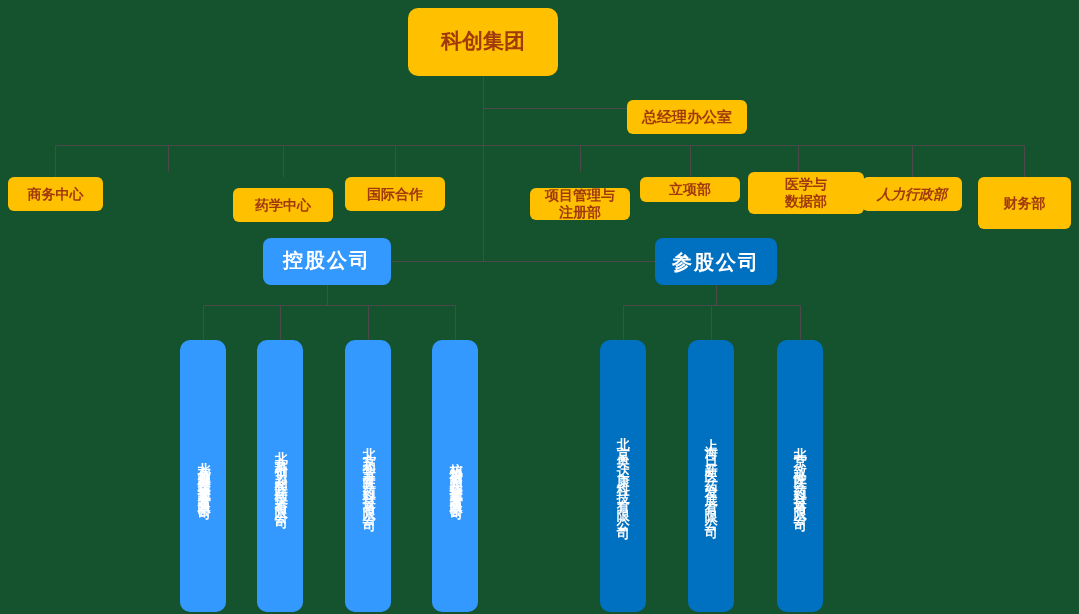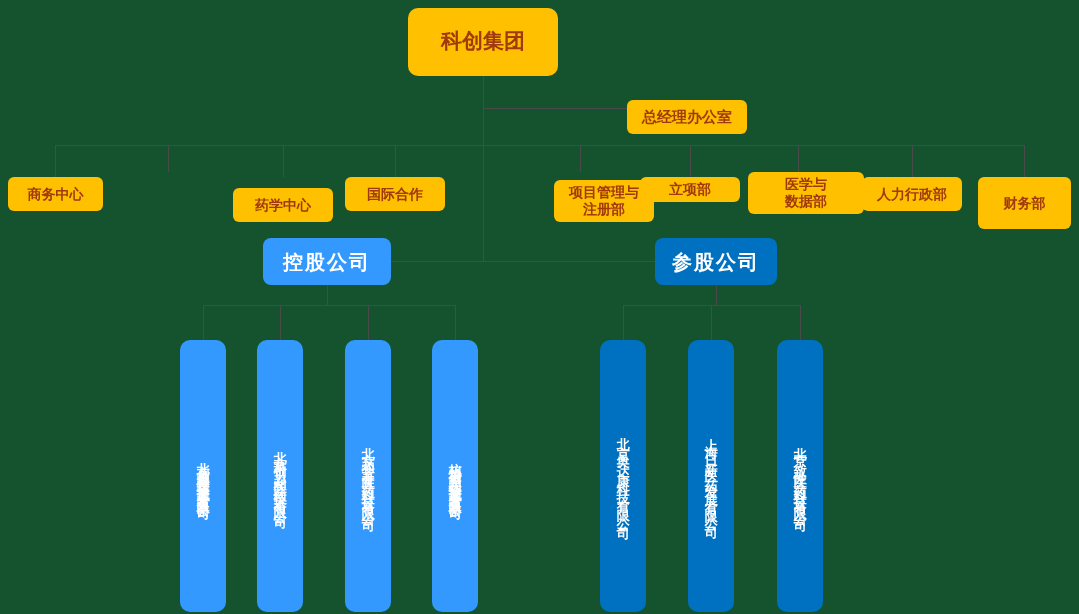--- a/index.html
+++ b/index.html
@@ -3,21 +3,21 @@
 <meta charset="utf-8">
 <style>
   html,body{margin:0;padding:0;background:#ffffff;font-family:"DejaVu Sans","Liberation Sans",sans-serif;}
   #org-chart{position:relative;width:1079px;height:614px;background:#14532d;overflow:hidden;}
   .node{
     position:absolute;display:flex;align-items:center;justify-content:center;
     box-sizing:border-box;font-weight:bold;text-align:center;white-space:pre-line;
     line-height:1.2;
   }
   .yellow{background:var(--yellow,#FFC000);color:var(--yellow-text,#A0390B);border-radius:6px;}
-  .lightblue{background:var(--lightblue,#3399FF);color:#ffffff;border-radius:8px;}
+  .lightblue{background:var(--lightblue,#3399FF);color:#ffffff;border-radius:8px;font-family:Liberation Mono, monospace;}
   .darkblue{background:var(--darkblue,#0070C0);color:#ffffff;border-radius:8px;}
   .root{border-radius:10px;font-size:21px;}
   .gm{font-size:15px;}
   .dept{font-size:14px;}
   .grouphead{font-size:20px;letter-spacing:2px;}
   .vnode{border-radius:10px;}
   .vnode span{writing-mode:vertical-rl;text-orientation:upright;font-size:13px;font-weight:bold;}
   .line{position:absolute;background:var(--line,#4a4a4a);}
   .h{height:1px;}
   .v{width:1px;}
@@ -52,26 +52,26 @@
   <div class="line v" style="left:711px;top:305px;height:35px;"></div>
   <div class="line v" style="left:800px;top:305px;height:35px;"></div>
 
   <div class="node yellow root" style="left:408px;top:8px;width:150px;height:68px;">科创集团</div>
 
   <div class="node yellow gm" style="left:627px;top:100px;width:120px;height:34px;">总经理办公室</div>
 
   <div class="node yellow dept" style="left:8px;top:177px;width:95px;height:34px;">商务中心</div>
   <div class="node yellow dept" style="left:233px;top:188px;width:100px;height:34px;">药学中心</div>
   <div class="node yellow dept" style="left:345px;top:177px;width:100px;height:34px;">国际合作</div>
-  <div class="node yellow dept" style="left:530px;top:180px;width:100px;height:42px;margin-left:24px;">项目管理与
+  <div class="node yellow dept" style="left:530px;top:188px;width:100px;height:32px;">项目管理与
 注册部</div>
   <div class="node yellow dept" style="left:640px;top:177px;width:100px;height:25px;">立项部</div>
   <div class="node yellow dept" style="left:748px;top:172px;width:116px;height:42px;">医学与
 数据部</div>
-  <div class="node yellow dept" style="left:862px;top:177px;width:100px;height:34px;">人力行政部</div>
+  <div class="node yellow dept" style="left:862px;top:177px;width:100px;height:34px;font-style:italic;">人力行政部</div>
   <div class="node yellow dept" style="left:978px;top:177px;width:93px;height:52px;">财务部</div>
 
   <div class="node lightblue grouphead" style="left:263px;top:238px;width:128px;height:47px;">控股公司</div>
   <div class="node darkblue grouphead" style="left:655px;top:238px;width:122px;height:47px;">参股公司</div>
 
   <div class="node lightblue vnode" style="left:180px;top:340px;width:46px;height:272px;">
     <span style="letter-spacing:3px;">北京创立科创医药技术开发有限公司</span>
   </div>
   <div class="node lightblue vnode" style="left:257px;top:340px;width:46px;height:272px;">
     <span style="letter-spacing:5px;">北京科创力和医药技术有限公司</span>

